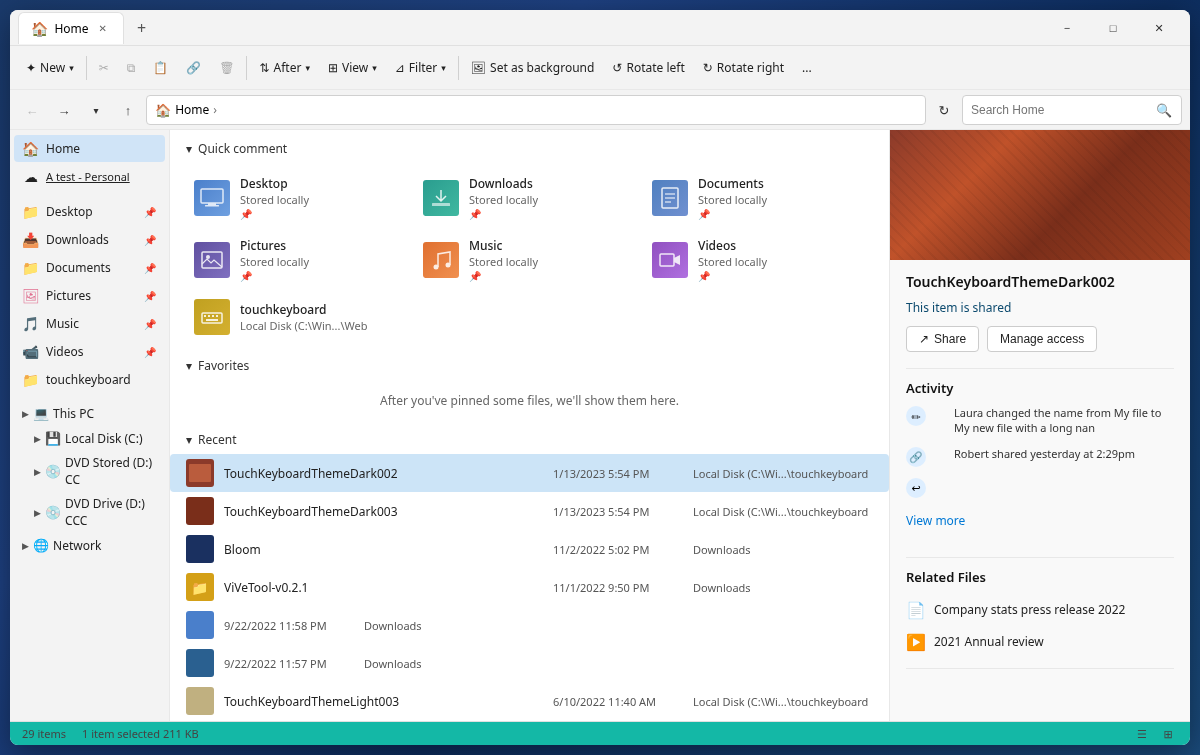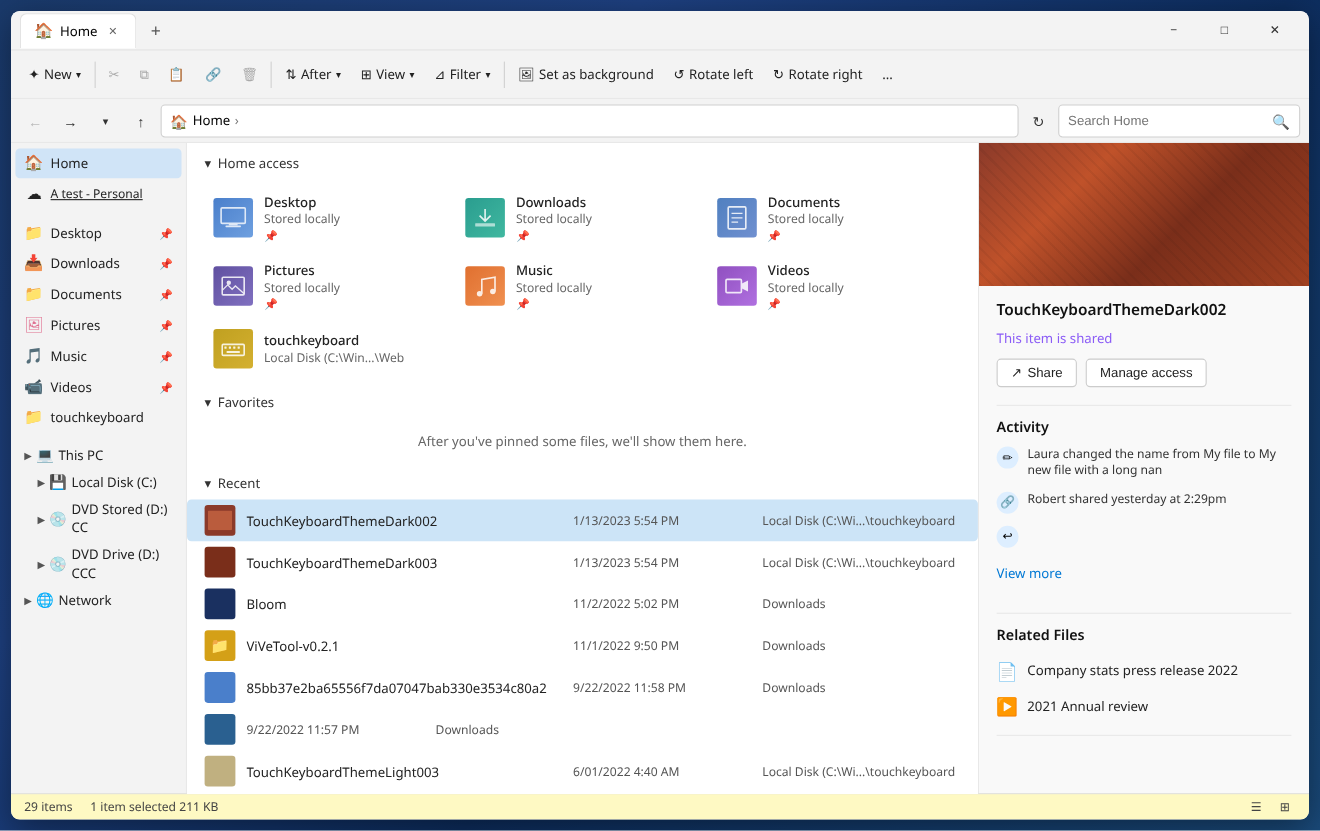--- a/index.html
+++ b/index.html
@@ -297,21 +297,21 @@
       width: 28px;
       height: 28px;
       border-radius: 3px;
       flex-shrink: 0;
       display: flex;
       align-items: center;
       justify-content: center;
     }
     .recent-name { flex: 1; font-size: 12px; color: #222; overflow: hidden; text-overflow: ellipsis; white-space: nowrap; }
     .recent-date { width: 130px; font-size: 11px; color: #555; flex-shrink: 0; }
-    .recent-loc { width: 180px; font-size: 11px; color: #555; flex-shrink: 0; overflow: hidden; text-overflow: ellipsis; white-space: nowrap; margin-left: 32px; }
+    .recent-loc { width: 180px; font-size: 11px; color: #555; flex-shrink: 0; overflow: hidden; text-overflow: ellipsis; white-space: nowrap; }
 
     
     .favorites-empty {
       padding: 12px 16px;
       font-size: 12px;
       color: #666;
       text-align: center;
     }
 
     
@@ -340,21 +340,21 @@
       padding: 12px 16px;
     }
     .preview-title {
       font-size: 14px;
       font-weight: 600;
       color: #111;
       margin-bottom: 8px;
     }
     .shared-label {
       font-size: 12px;
-      color: #8b5cf6;
+      color: #0c4a6e;
       margin-bottom: 10px;
     }
     .action-btns {
       display: flex;
       gap: 8px;
       margin-bottom: 16px;
     }
     .action-btn {
       display: flex;
       align-items: center;
@@ -384,21 +384,21 @@
       height: 20px;
       border-radius: 50%;
       background: #ddeeff;
       display: flex;
       align-items: center;
       justify-content: center;
       font-size: 11px;
       flex-shrink: 0;
       margin-top: 1px;
     }
-    .activity-text { font-size: 11px; color: #333; line-height: 1.4; }
+    .activity-text { font-size: 11px; color: #333; line-height: 1.4; margin-left: 20px; }
     .view-more {
       font-size: 12px;
       color: #0078d4;
       cursor: pointer;
       padding: 4px 0;
       display: inline-block;
       margin-bottom: 14px;
     }
     .related-file {
       display: flex;
@@ -412,21 +412,21 @@
     .related-file-icon { font-size: 16px; }
     .divider {
       height: 1px;
       background: #e8e8e8;
       margin: 10px 0;
     }
 
     
     .status-bar {
       height: 24px;
-      background: #fef9c3;
+      background: #14b8a6;
       border-top: 1px solid #e0e0e0;
       display: flex;
       align-items: center;
       padding: 0 12px;
       font-size: 11px;
       color: #444;
       gap: 16px;
       flex-shrink: 0;
     }
     .status-bar .right-icons {
@@ -628,21 +628,21 @@
         <span class="chevron">▶</span>
         <span class="t-icon">🌐</span>
         <span>Network</span>
       </div>
     </div>
 
     <div class="center-panel scrollbar-hidden">
 
       <div class="section-header">
         <span>▾</span>
-        <span>Home access</span>
+        <span>Quick comment</span>
       </div>
 
       <div class="quick-access-grid">
 
         <div class="qa-item">
           <div class="qa-icon icon-desktop">
             <svg width="24" height="20" viewBox="0 0 24 20" fill="white" opacity="0.8">
                 <rect x="1" y="1" width="22" height="14" rx="1" fill="none" stroke="white" stroke-width="1.5"></rect>
                 <rect x="8" y="15" width="8" height="2" fill="white"></rect>
                 <rect x="5" y="17" width="14" height="1.5" rx="0.5" fill="white"></rect>
@@ -781,33 +781,32 @@
           <span class="recent-loc">Downloads</span>
         </div>
         <div class="recent-item">
           <div class="recent-icon" style="background:#d4a017; font-size:14px; color:#fff; display:flex; align-items:center; justify-content:center;">📁</div>
           <span class="recent-name">ViVeTool-v0.2.1</span>
           <span class="recent-date">11/1/2022  9:50 PM</span>
           <span class="recent-loc">Downloads</span>
         </div>
         <div class="recent-item">
           <div class="recent-icon" style="background:#4a7fcb;"></div>
-          <span class="recent-name">85bb37e2ba65556f7da07047bab330e3534c80a2</span>
           <span class="recent-date">9/22/2022  11:58 PM</span>
           <span class="recent-loc">Downloads</span>
         </div>
         <div class="recent-item">
           <div class="recent-icon" style="background:#2a6090;"></div>
           <span class="recent-date">9/22/2022  11:57 PM</span>
           <span class="recent-loc">Downloads</span>
         </div>
         <div class="recent-item">
           <div class="recent-icon" style="background:#c0b080;"></div>
           <span class="recent-name">TouchKeyboardThemeLight003</span>
-          <span class="recent-date">6/01/2022  4:40 AM</span>
+          <span class="recent-date">6/10/2022  11:40 AM</span>
           <span class="recent-loc">Local Disk (C:\Wi...\touchkeyboard</span>
         </div>
         <div class="recent-item">
           
           
           
           
         </div>
 
       </div>

